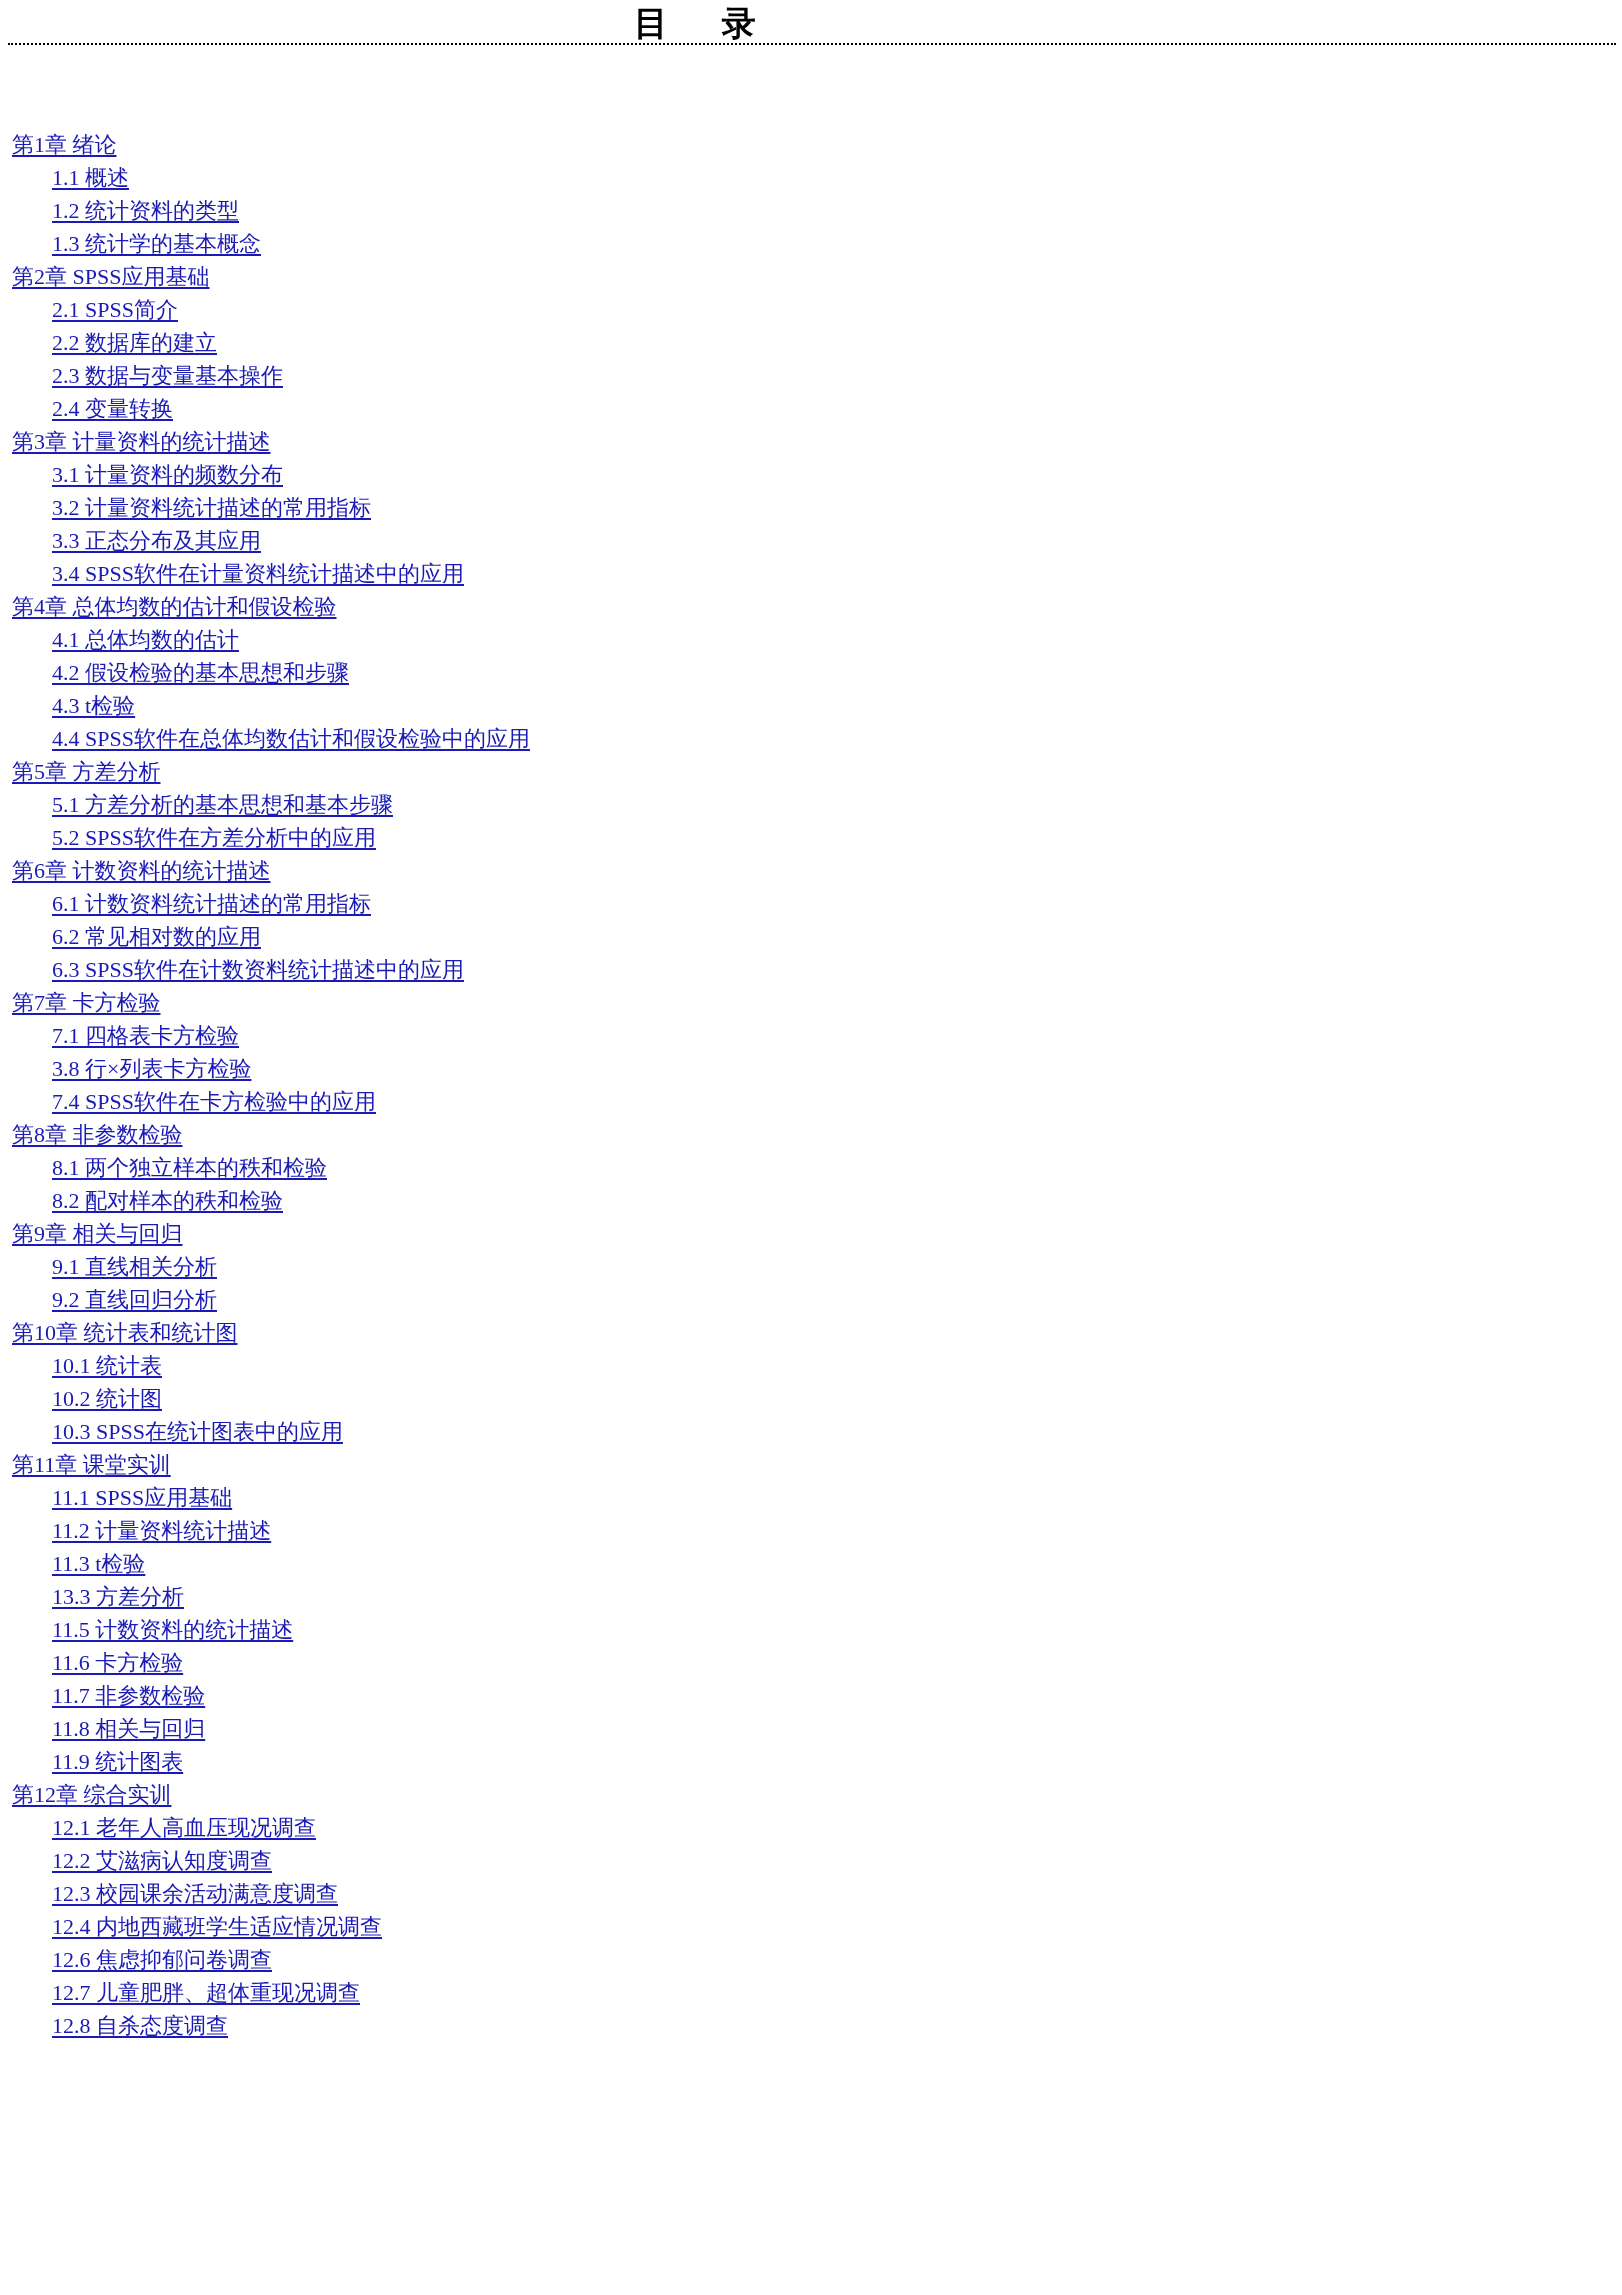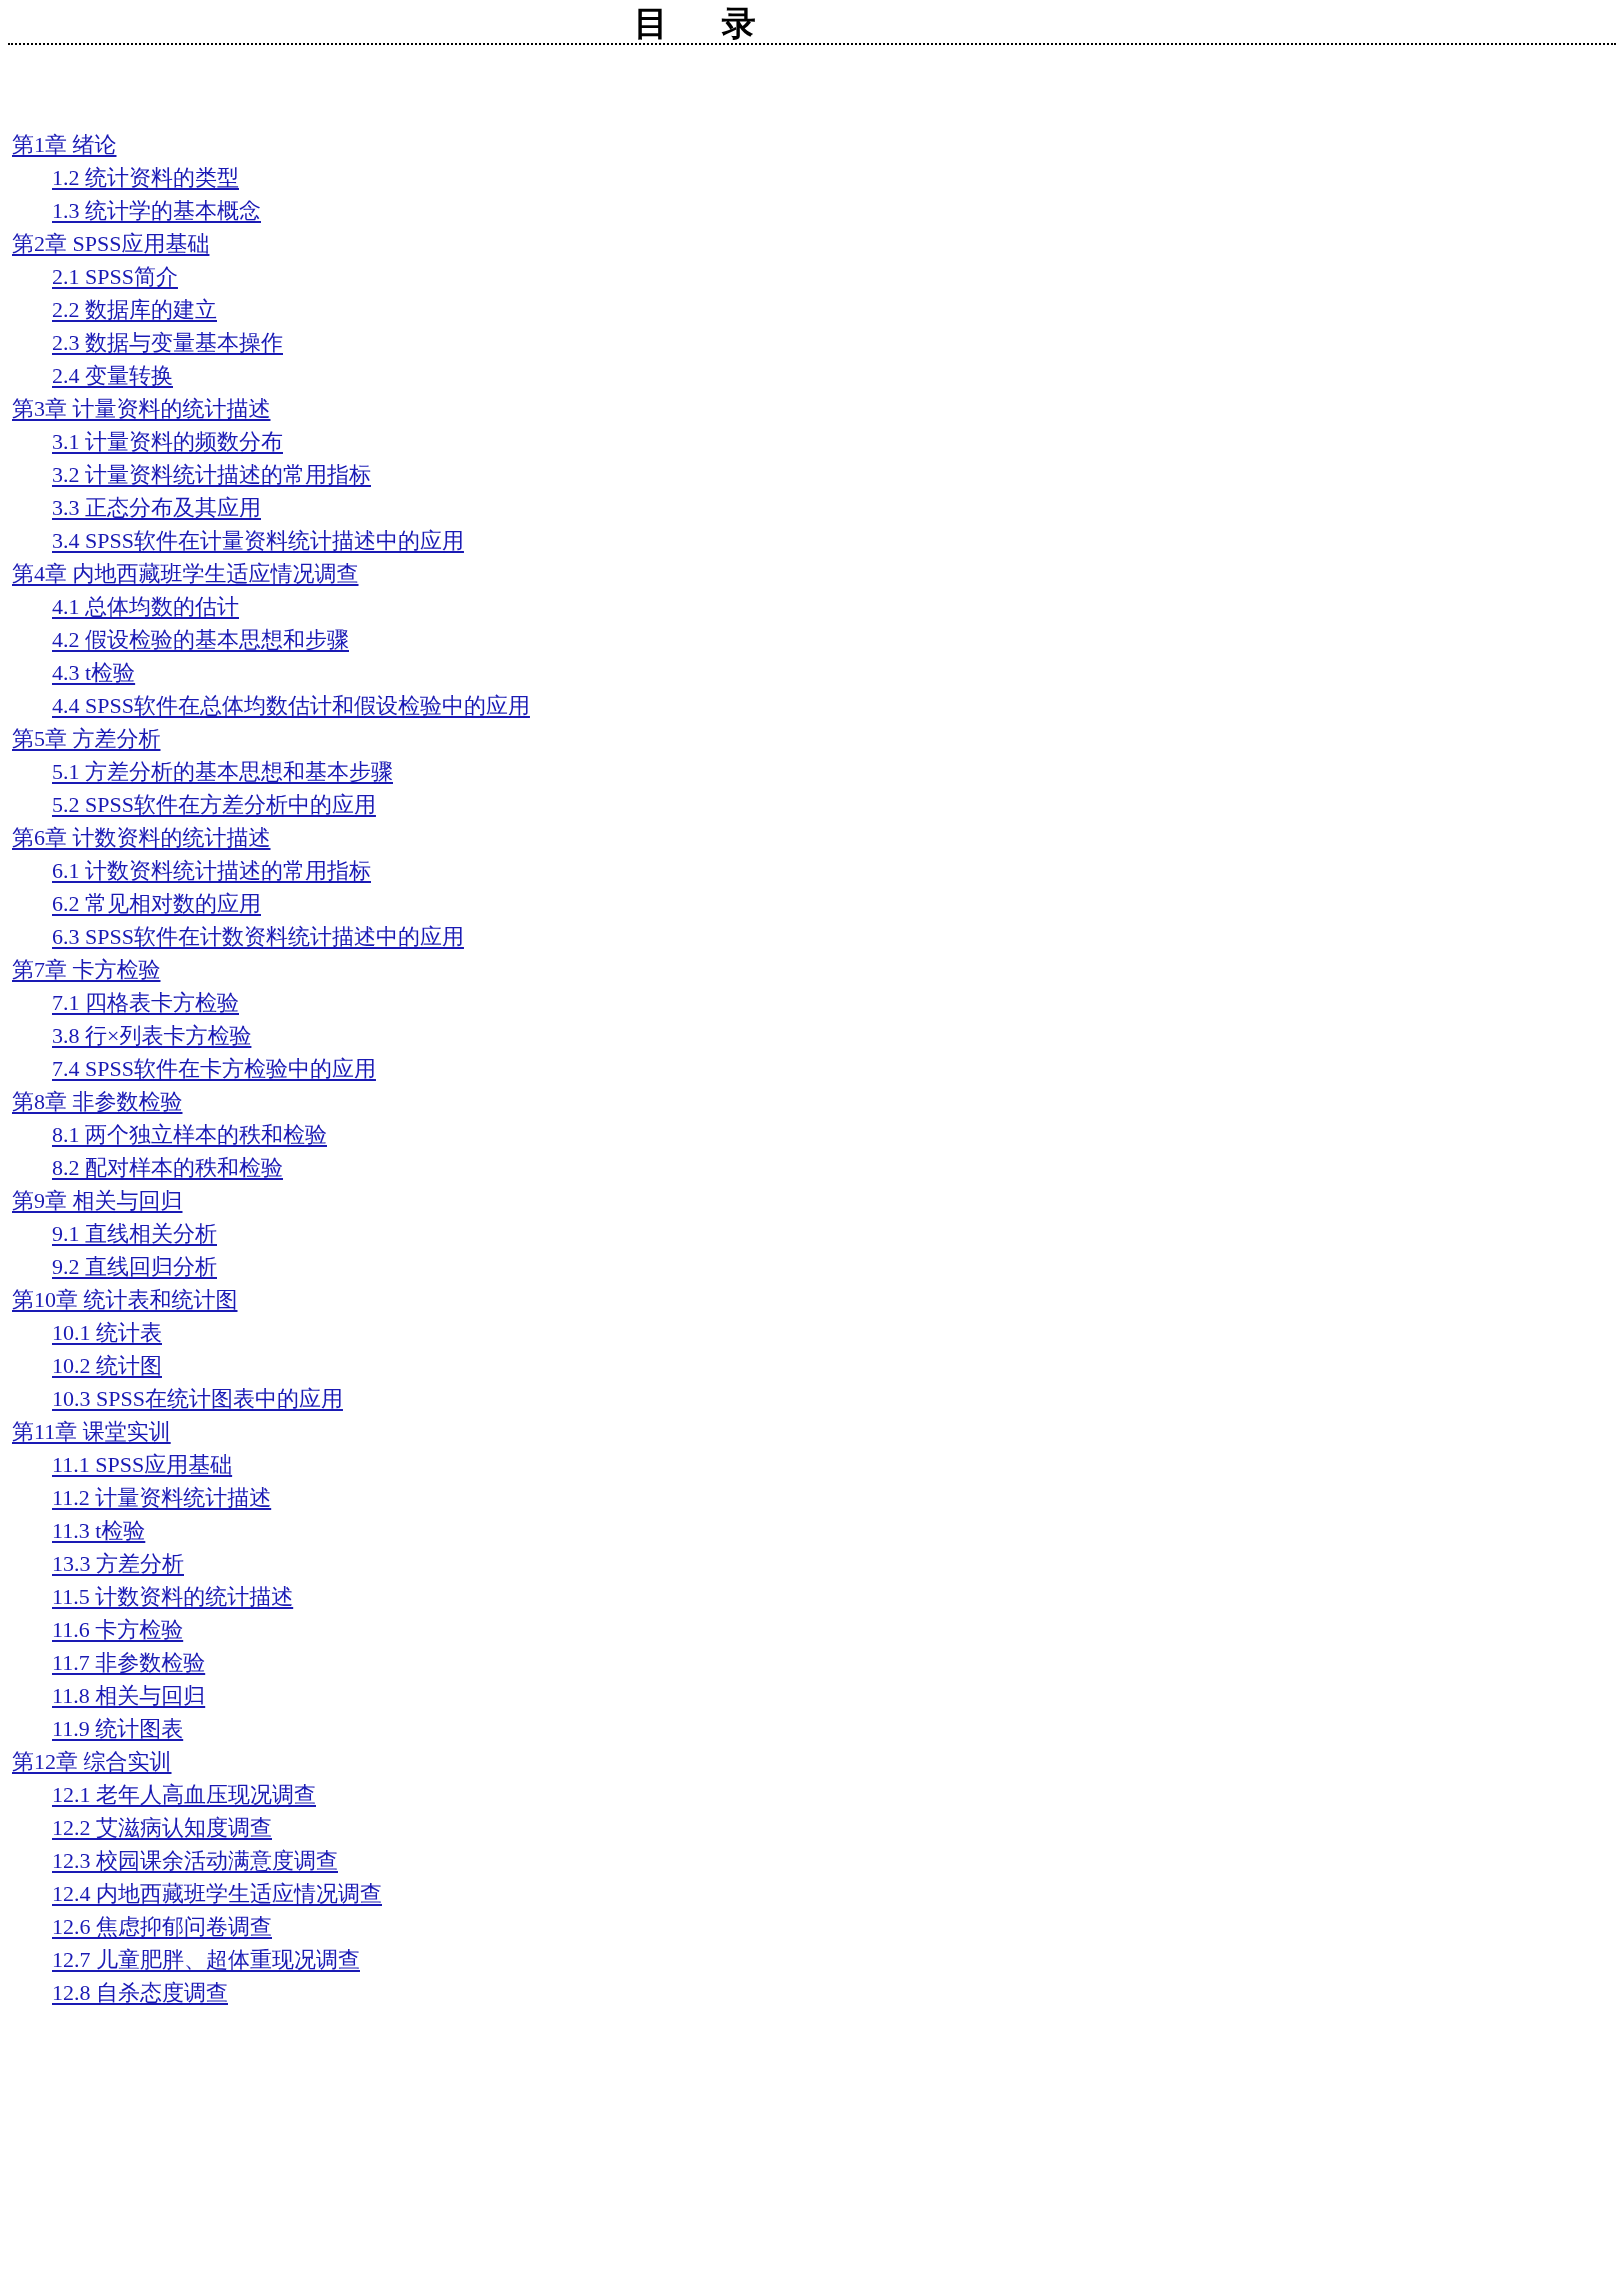--- a/index.html
+++ b/index.html
@@ -78,33 +78,34 @@
 </head>
 <body>
 
 <div class="page-header">
   <div class="header-title">目    录</div>
   <div class="header-rule"></div>
 </div>
 
 <div class="toc">
     <div class="toc-entry level-1"><a class="toc-link" href="#">第1章 绪论</a></div>
+    <div class="toc-entry level-2"><a class="toc-link" href="#">1.1 概述</a></div>
     <div class="toc-entry level-2"><a class="toc-link" href="#">1.2 统计资料的类型</a></div>
     <div class="toc-entry level-2"><a class="toc-link" href="#">1.3 统计学的基本概念</a></div>
     <div class="toc-entry level-1"><a class="toc-link" href="#">第2章 SPSS应用基础</a></div>
     <div class="toc-entry level-2"><a class="toc-link" href="#">2.1 SPSS简介</a></div>
     <div class="toc-entry level-2"><a class="toc-link" href="#">2.2 数据库的建立</a></div>
     <div class="toc-entry level-2"><a class="toc-link" href="#">2.3 数据与变量基本操作</a></div>
     <div class="toc-entry level-2"><a class="toc-link" href="#">2.4 变量转换</a></div>
     <div class="toc-entry level-1"><a class="toc-link" href="#">第3章 计量资料的统计描述</a></div>
     <div class="toc-entry level-2"><a class="toc-link" href="#">3.1 计量资料的频数分布</a></div>
     <div class="toc-entry level-2"><a class="toc-link" href="#">3.2 计量资料统计描述的常用指标</a></div>
     <div class="toc-entry level-2"><a class="toc-link" href="#">3.3 正态分布及其应用</a></div>
     <div class="toc-entry level-2"><a class="toc-link" href="#">3.4 SPSS软件在计量资料统计描述中的应用</a></div>
-    <div class="toc-entry level-1"><a class="toc-link" href="#">第4章 内地西藏班学生适应情况调查</a></div>
+    <div class="toc-entry level-1"><a class="toc-link" href="#">第4章 总体均数的估计和假设检验</a></div>
     <div class="toc-entry level-2"><a class="toc-link" href="#">4.1 总体均数的估计</a></div>
     <div class="toc-entry level-2"><a class="toc-link" href="#">4.2 假设检验的基本思想和步骤</a></div>
     <div class="toc-entry level-2"><a class="toc-link" href="#">4.3 t检验</a></div>
     <div class="toc-entry level-2"><a class="toc-link" href="#">4.4 SPSS软件在总体均数估计和假设检验中的应用</a></div>
     <div class="toc-entry level-1"><a class="toc-link" href="#">第5章 方差分析</a></div>
     <div class="toc-entry level-2"><a class="toc-link" href="#">5.1 方差分析的基本思想和基本步骤</a></div>
     <div class="toc-entry level-2"><a class="toc-link" href="#">5.2 SPSS软件在方差分析中的应用</a></div>
     <div class="toc-entry level-1"><a class="toc-link" href="#">第6章 计数资料的统计描述</a></div>
     <div class="toc-entry level-2"><a class="toc-link" href="#">6.1 计数资料统计描述的常用指标</a></div>
     <div class="toc-entry level-2"><a class="toc-link" href="#">6.2 常见相对数的应用</a></div>

